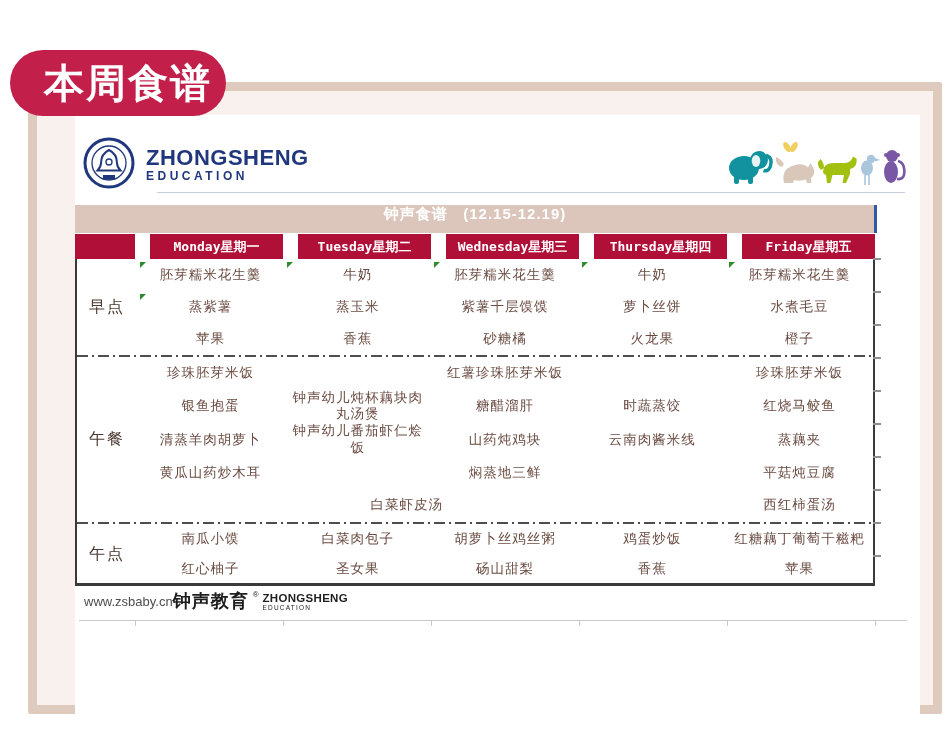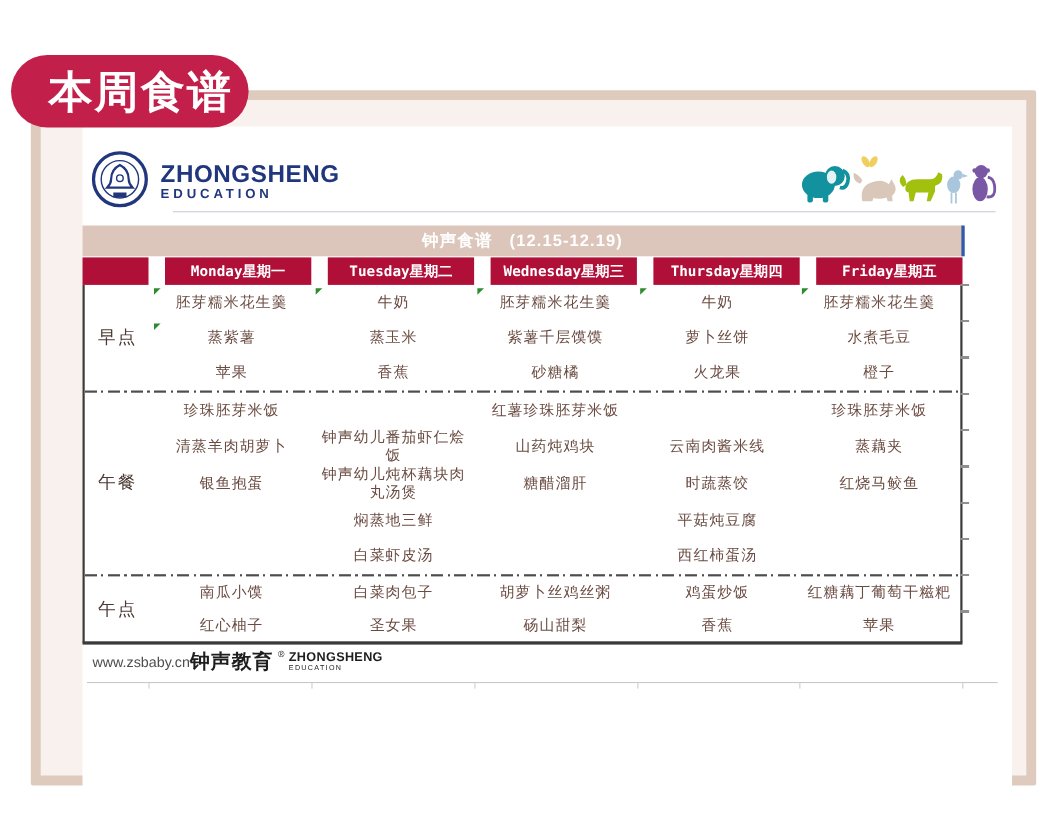--- a/index.html
+++ b/index.html
@@ -24,35 +24,35 @@
   
   .logo-block{position:absolute;left:8px;top:22px;display:flex;align-items:center;gap:11px;}
   .logo-text .l1{font-size:22px;font-weight:bold;color:#21377d;letter-spacing:.5px;line-height:22px;}
   .logo-text .l2{font-size:12px;font-weight:bold;color:#21377d;letter-spacing:3.5px;line-height:15px;}
 
   .animals{position:absolute;right:14px;top:24px;}
 
   
   .menu-table{position:absolute;left:0;top:90px;width:800px;}
   .title-bar{position:relative;height:28px;background:#dcc6bb;color:#fff;font-weight:bold;font-size:15px;
-             display:flex;align-items:center;justify-content:center;letter-spacing:1px;white-space:pre;}
+             display:flex;justify-content:center;letter-spacing:1px;white-space:pre;}
   .blue-caret{position:absolute;right:-2px;top:0;width:3px;height:28px;background:#2e5aa8;}
   .day-header{display:flex;gap:3px;background:#fff;height:25px;margin-top:1px;}
   .day-header .hcell{background:#b01038;color:#fff;display:flex;align-items:center;justify-content:center;
              font-family:"DejaVu Sans Mono","Liberation Mono",monospace;font-weight:bold;font-size:13px;}
   .day-header .corner{width:60px;flex:none;}
   .day-header .hcell:not(.corner){flex:1;margin-left:12px;}
 
   .menu-body{border-left:2px solid #3a3a3a;border-right:2px solid #3a3a3a;background:#fff;}
   .section{display:flex;}
   .sec-label{width:60px;flex:none;display:flex;align-items:center;justify-content:center;
              font-family:"Liberation Serif","DejaVu Serif",serif;font-weight:normal;font-size:16px;
              color:#4b3a33;letter-spacing:2px;}
   .sec-rows{flex:1;display:flex;flex-direction:column;}
-  .menu-row{flex:1;display:flex;}
+  .menu-row{flex:1;display:flex;justify-content:space-between;}
   .menu-cell{width:20%;position:relative;display:flex;align-items:center;justify-content:center;
              font-family:"Liberation Serif","DejaVu Serif",serif;font-size:13.5px;color:#6a4b41;
              letter-spacing:1px;text-align:center;line-height:1.25;padding:0 6px;box-sizing:border-box;}
   .comment-marker{position:absolute;left:3px;top:3px;width:0;height:0;
              border-top:6px solid #2e8b2e;border-right:6px solid transparent;}
   .dashline{height:2px;background:repeating-linear-gradient(90deg,#4d4d4d 0 11px,transparent 11px 15px,#4d4d4d 15px 17px,transparent 17px 21px);}
 
   
   .sheet-footer{position:absolute;left:0;top:468px;width:800px;height:34px;border-top:3px solid #3a3a3a;
              display:flex;align-items:center;justify-content:flex-start;padding:0 6px 0 9px;box-sizing:border-box;}
@@ -187,34 +187,35 @@
             <div class="sec-label">午餐</div>
             <div class="sec-rows">
               <div class="menu-row">
                 <div class="menu-cell">珍珠胚芽米饭</div>
                 <div class="menu-cell"></div>
                 <div class="menu-cell">红薯珍珠胚芽米饭</div>
                 <div class="menu-cell"></div>
                 <div class="menu-cell">珍珠胚芽米饭</div>
               </div>
               <div class="menu-row">
+                <div class="menu-cell">银鱼抱蛋</div>
+                <div class="menu-cell">钟声幼儿炖杯藕块肉丸汤煲</div>
+                <div class="menu-cell">糖醋溜肝</div>
+                <div class="menu-cell">时蔬蒸饺</div>
+                <div class="menu-cell">红烧马鲛鱼</div>
+              </div>
+              <div class="menu-row">
                 <div class="menu-cell">清蒸羊肉胡萝卜</div>
                 <div class="menu-cell">钟声幼儿番茄虾仁烩饭</div>
                 <div class="menu-cell">山药炖鸡块</div>
                 <div class="menu-cell">云南肉酱米线</div>
                 <div class="menu-cell">蒸藕夹</div>
               </div>
               <div class="menu-row">
-                <div class="menu-cell">银鱼抱蛋</div>
-                <div class="menu-cell">钟声幼儿炖杯藕块肉丸汤煲</div>
-                <div class="menu-cell">糖醋溜肝</div>
-                <div class="menu-cell">时蔬蒸饺</div>
-                <div class="menu-cell">红烧马鲛鱼</div>
-              </div>
-              <div class="menu-row">
+                <div class="menu-cell">黄瓜山药炒木耳</div>
                 <div class="menu-cell"></div>
                 <div class="menu-cell">焖蒸地三鲜</div>
                 <div class="menu-cell"></div>
                 <div class="menu-cell">平菇炖豆腐</div>
               </div>
               <div class="menu-row">
                 <div class="menu-cell"></div>
                 <div class="menu-cell">白菜虾皮汤</div>
                 <div class="menu-cell"></div>
                 <div class="menu-cell">西红柿蛋汤</div>

